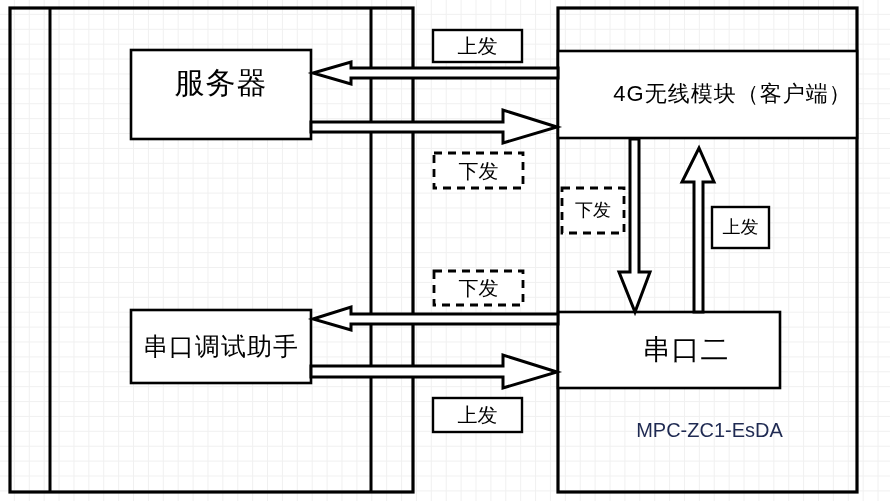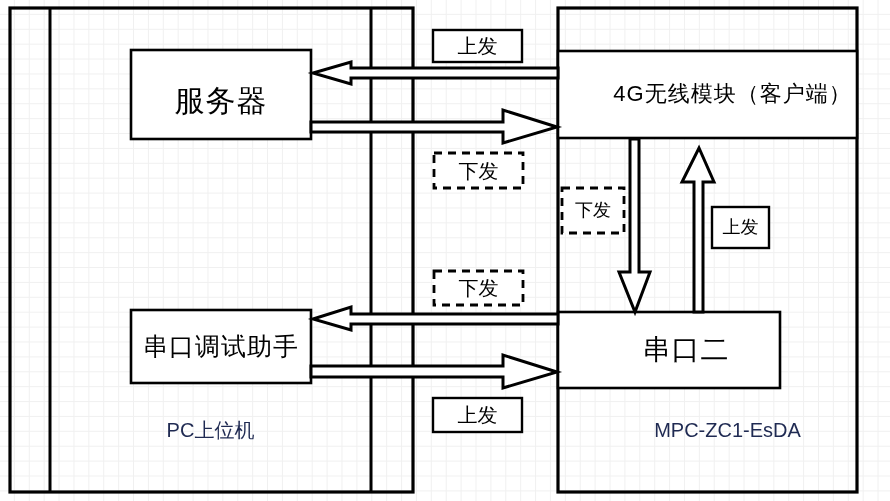--- a/index.html
+++ b/index.html
@@ -92,31 +92,30 @@
 
     <rect x="562" y="188" width="62" height="45" fill="#ffffff" stroke="#000000" stroke-width="2.8" stroke-dasharray="8 6"></rect>
 
     <rect x="712" y="207" width="57" height="41" fill="#ffffff" stroke="#000000" stroke-width="2.4"></rect>
 
     <rect x="434" y="271" width="89" height="34" fill="#ffffff" stroke="#000000" stroke-width="2.8" stroke-dasharray="8 6"></rect>
 
     <rect x="433" y="398" width="89" height="34" fill="#ffffff" stroke="#000000" stroke-width="2.4"></rect>
   </svg>
 
-  <div class="lbl boxlabel" style="left:131px; top:56px; width:180px; height:89px;">服务器</div>
+  <div class="lbl boxlabel" style="left:131px; top:38px; width:180px; height:89px;">服务器</div>
 
   <div class="lbl boxlabel" style="left:131px; top:310px; width:180px; height:73px; font-size:25px;font-family:Liberation Serif, serif;">串口调试助手</div>
 
   <div class="lbl boxlabel" style="left:558px; top:51px; width:299px; height:87px; font-size:22px;padding-left:25px;">4G无线模块（客户端）</div>
 
   <div class="lbl boxlabel" style="left:558px; top:312px; width:256px; height:76px; font-size:28px;text-align:center;">串口二</div>
 
-  <div class="lbl grouplabel" style="left:50px; top:410px; width:321px; height:40px;">PC上位机</div>
 
-  <div class="lbl grouplabel" style="left:578px; top:410px; width:299px; height:40px;">MPC-ZC1-EsDA</div>
+  <div class="lbl grouplabel" style="left:560px; top:410px; width:299px; height:40px;">MPC-ZC1-EsDA</div>
 
   <div class="lbl tag" style="left:433px; top:30px; width:89px; height:32px;">上发</div>
 
   <div class="lbl tag" style="left:434px; top:153px; width:89px; height:35px;">下发</div>
 
   <div class="lbl tag" style="left:562px; top:188px; width:62px; height:45px; font-size:18px;">下发</div>
 
   <div class="lbl tag" style="left:712px; top:207px; width:57px; height:41px; font-size:18px;">上发</div>
 
   <div class="lbl tag" style="left:434px; top:271px; width:89px; height:34px;">下发</div>

